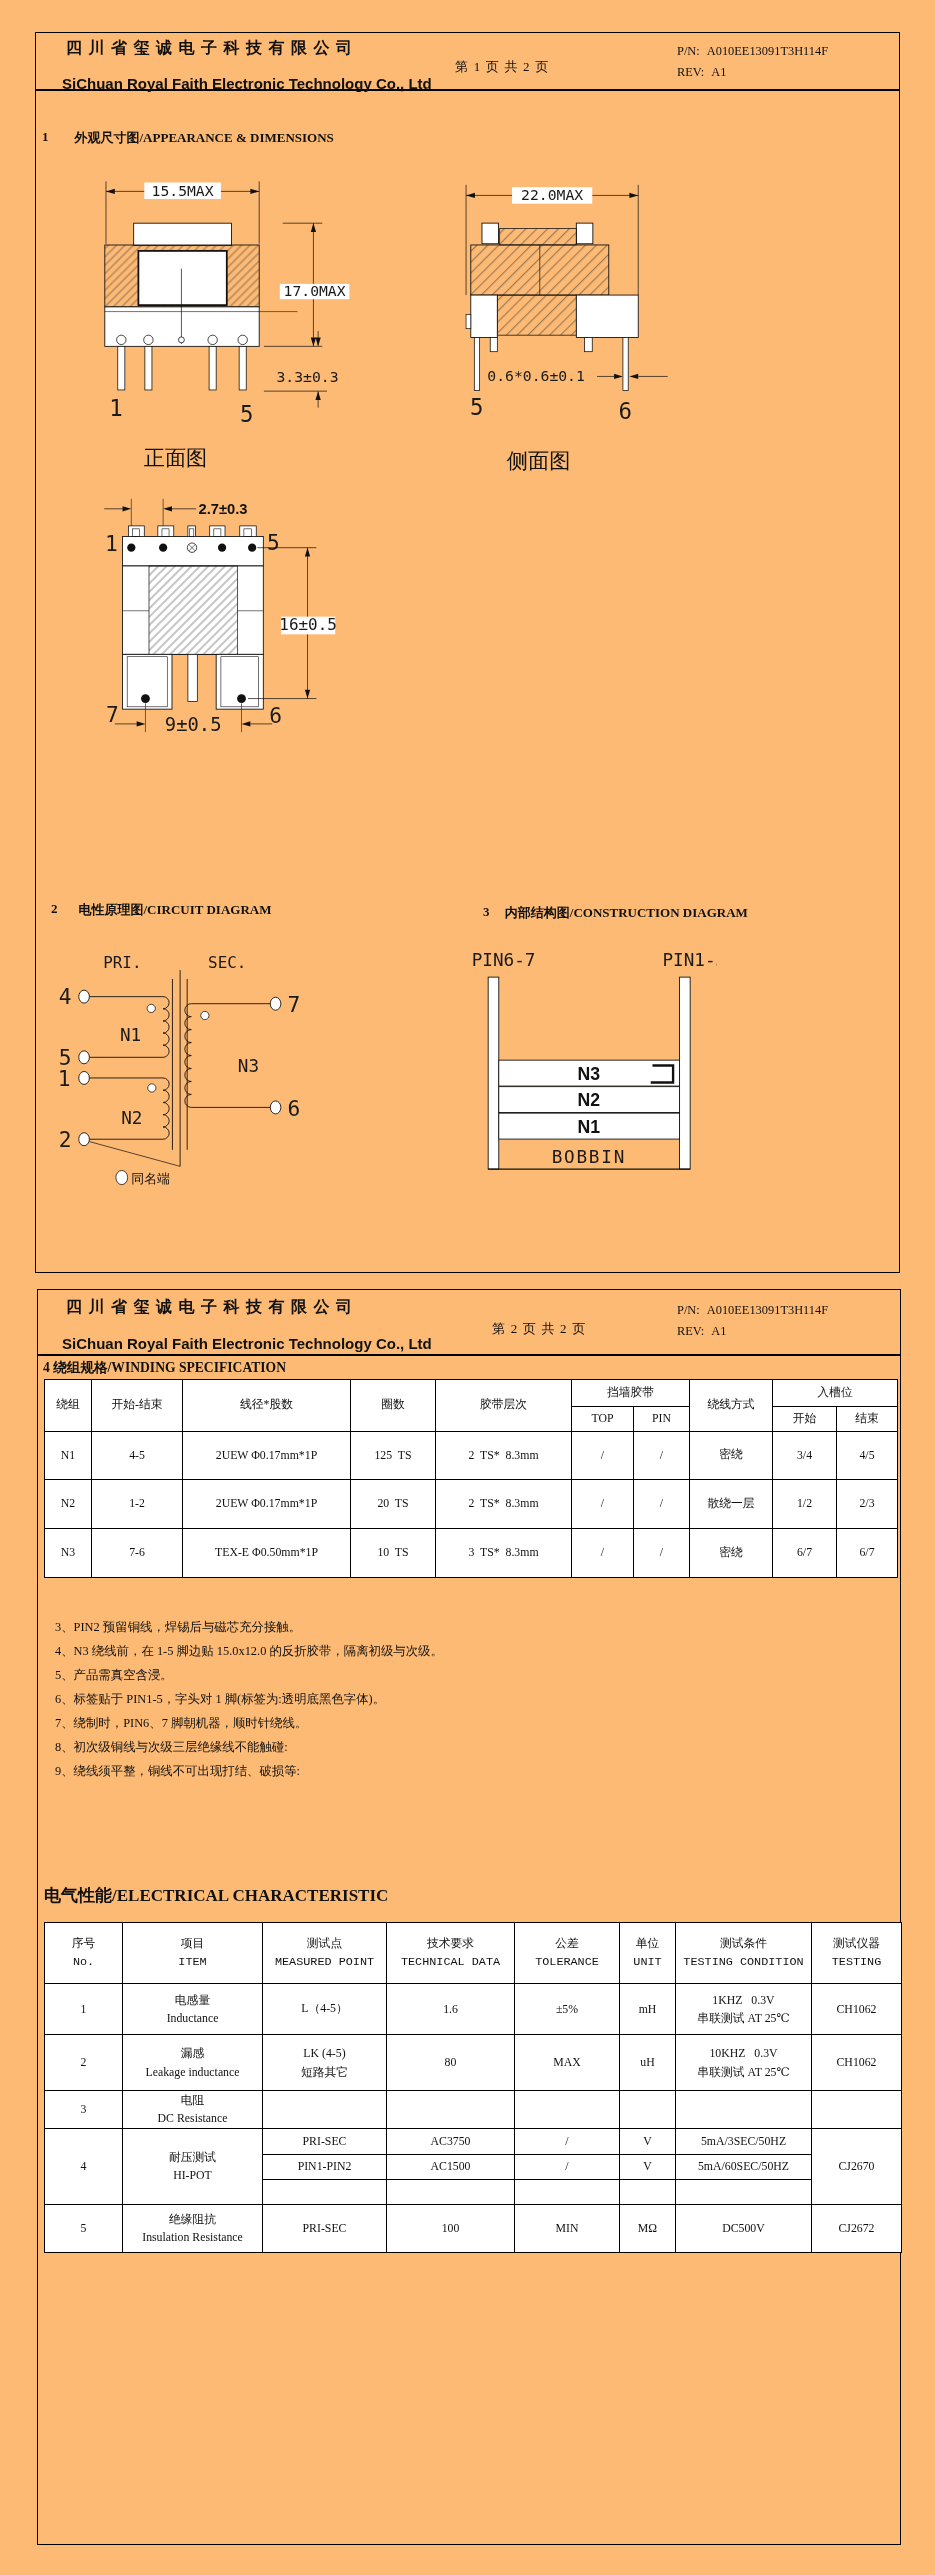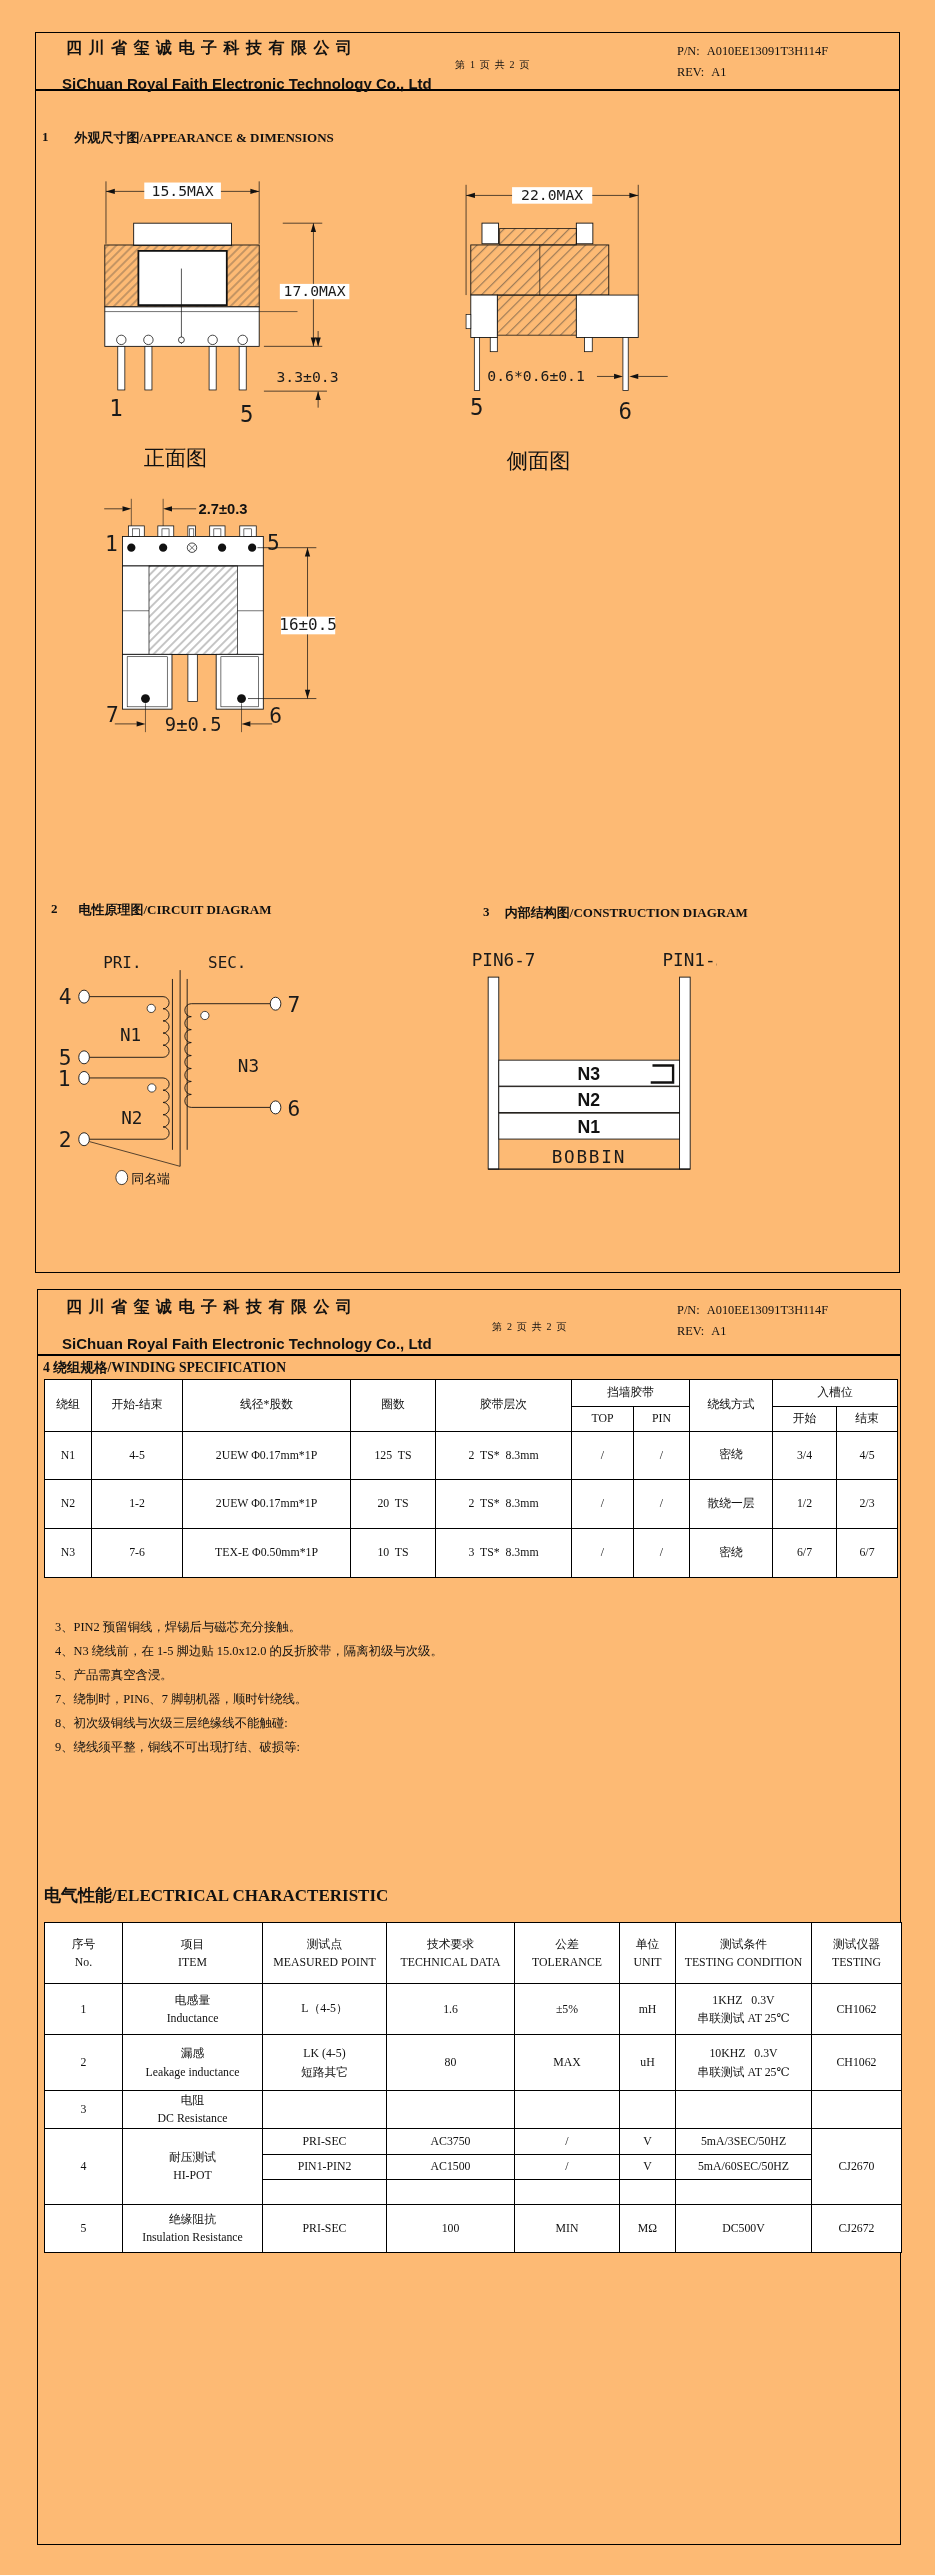--- a/index.html
+++ b/index.html
@@ -3,21 +3,21 @@
 <meta charset="utf-8">
 <style>
   html,body { margin:0; padding:0; background:#fff; }
   #root { position:relative; width:935px; height:2576px; background:#fdba74; overflow:hidden;
           font-family:"Liberation Serif","DejaVu Serif",serif; color:#111; }
   .page-border { position:absolute; border:1.2px solid #000; box-sizing:border-box; }
   .hline { position:absolute; background:#000; }
   .company-cn { position:absolute; font-size:16px; font-weight:bold; letter-spacing:6.5px; white-space:nowrap; }
   .company-en { position:absolute; font-size:15px; font-weight:bold;
                 font-family:"Liberation Sans","DejaVu Sans",sans-serif; white-space:nowrap; }
-  .pageinfo { position:absolute; font-size:10px; letter-spacing:1.2px; white-space:nowrap; }
+  .pageinfo { position:absolute; font-size:13px; letter-spacing:1.2px; white-space:nowrap; }
   .pnrev { position:absolute; font-size:12.4px; white-space:nowrap; display:flex; gap:7px; }
   .sec-title { position:absolute; display:flex; font-size:13px; font-weight:bold; white-space:nowrap; }
   .big-title { position:absolute; font-size:17px; font-weight:bold; white-space:nowrap; }
   .w-title { position:absolute; font-size:13.6px; font-weight:bold; white-space:nowrap; }
   .draw { position:absolute; }
   .cad { font-family:"DejaVu Sans Mono","Liberation Mono",monospace; fill:#1a1a1a; }
   .cjkcap { font-family:"Liberation Serif","DejaVu Serif",serif; fill:#111; }
   .boldsans { font-family:"Liberation Sans","DejaVu Sans",sans-serif; font-weight:bold; fill:#111; }
   svg text { fill:#1a1a1a; }
   table { border-collapse:collapse; table-layout:fixed; position:absolute; background:#fff; }
@@ -392,40 +392,41 @@
       <td>6/7</td>
       <td>6/7</td>
     </tr>
   </tbody>
     </table>
 
   <div class="notes" style="left:55px;top:1615px;">
     <div>3、PIN2 预留铜线，焊锡后与磁芯充分接触。</div>
     <div>4、N3 绕线前，在 1-5 脚边贴 15.0x12.0 的反折胶带，隔离初级与次级。</div>
     <div>5、产品需真空含浸。</div>
+    <div>6、标签贴于 PIN1-5，字头对 1 脚(标签为:透明底黑色字体)。</div>
     <div>7、绕制时，PIN6、7 脚朝机器，顺时针绕线。</div>
     <div>8、初次级铜线与次级三层绝缘线不能触碰:</div>
     <div>9、绕线须平整，铜线不可出现打结、破损等:</div>
   </div>
 
   <div class="big-title" style="left:44px;top:1884px;">电气性能/ELECTRICAL CHARACTERISTIC</div>
 
   <table style="left:44px;top:1922px;width:857px;border:1.8px solid #000;">
     <colgroup>
       <col style="width:78px">
         <col style="width:140px">
         <col style="width:124px">
         <col style="width:128px">
       <col style="width:105px">
         <col style="width:56px">
         <col style="width:136px">
         <col style="width:90px">
     </colgroup>
     <tbody>
-        <tr style="height:61px;">
+        <tr style="height:61px;font-family:Liberation Mono, monospace;">
       <td class="thb cell2">
         <div>序号</div>
             <div>No.</div>
           </td>
       <td class="thb cell2">
         <div>项目</div>
             <div>ITEM</div>
           </td>
       <td class="thb cell2">
         <div>测试点</div>

